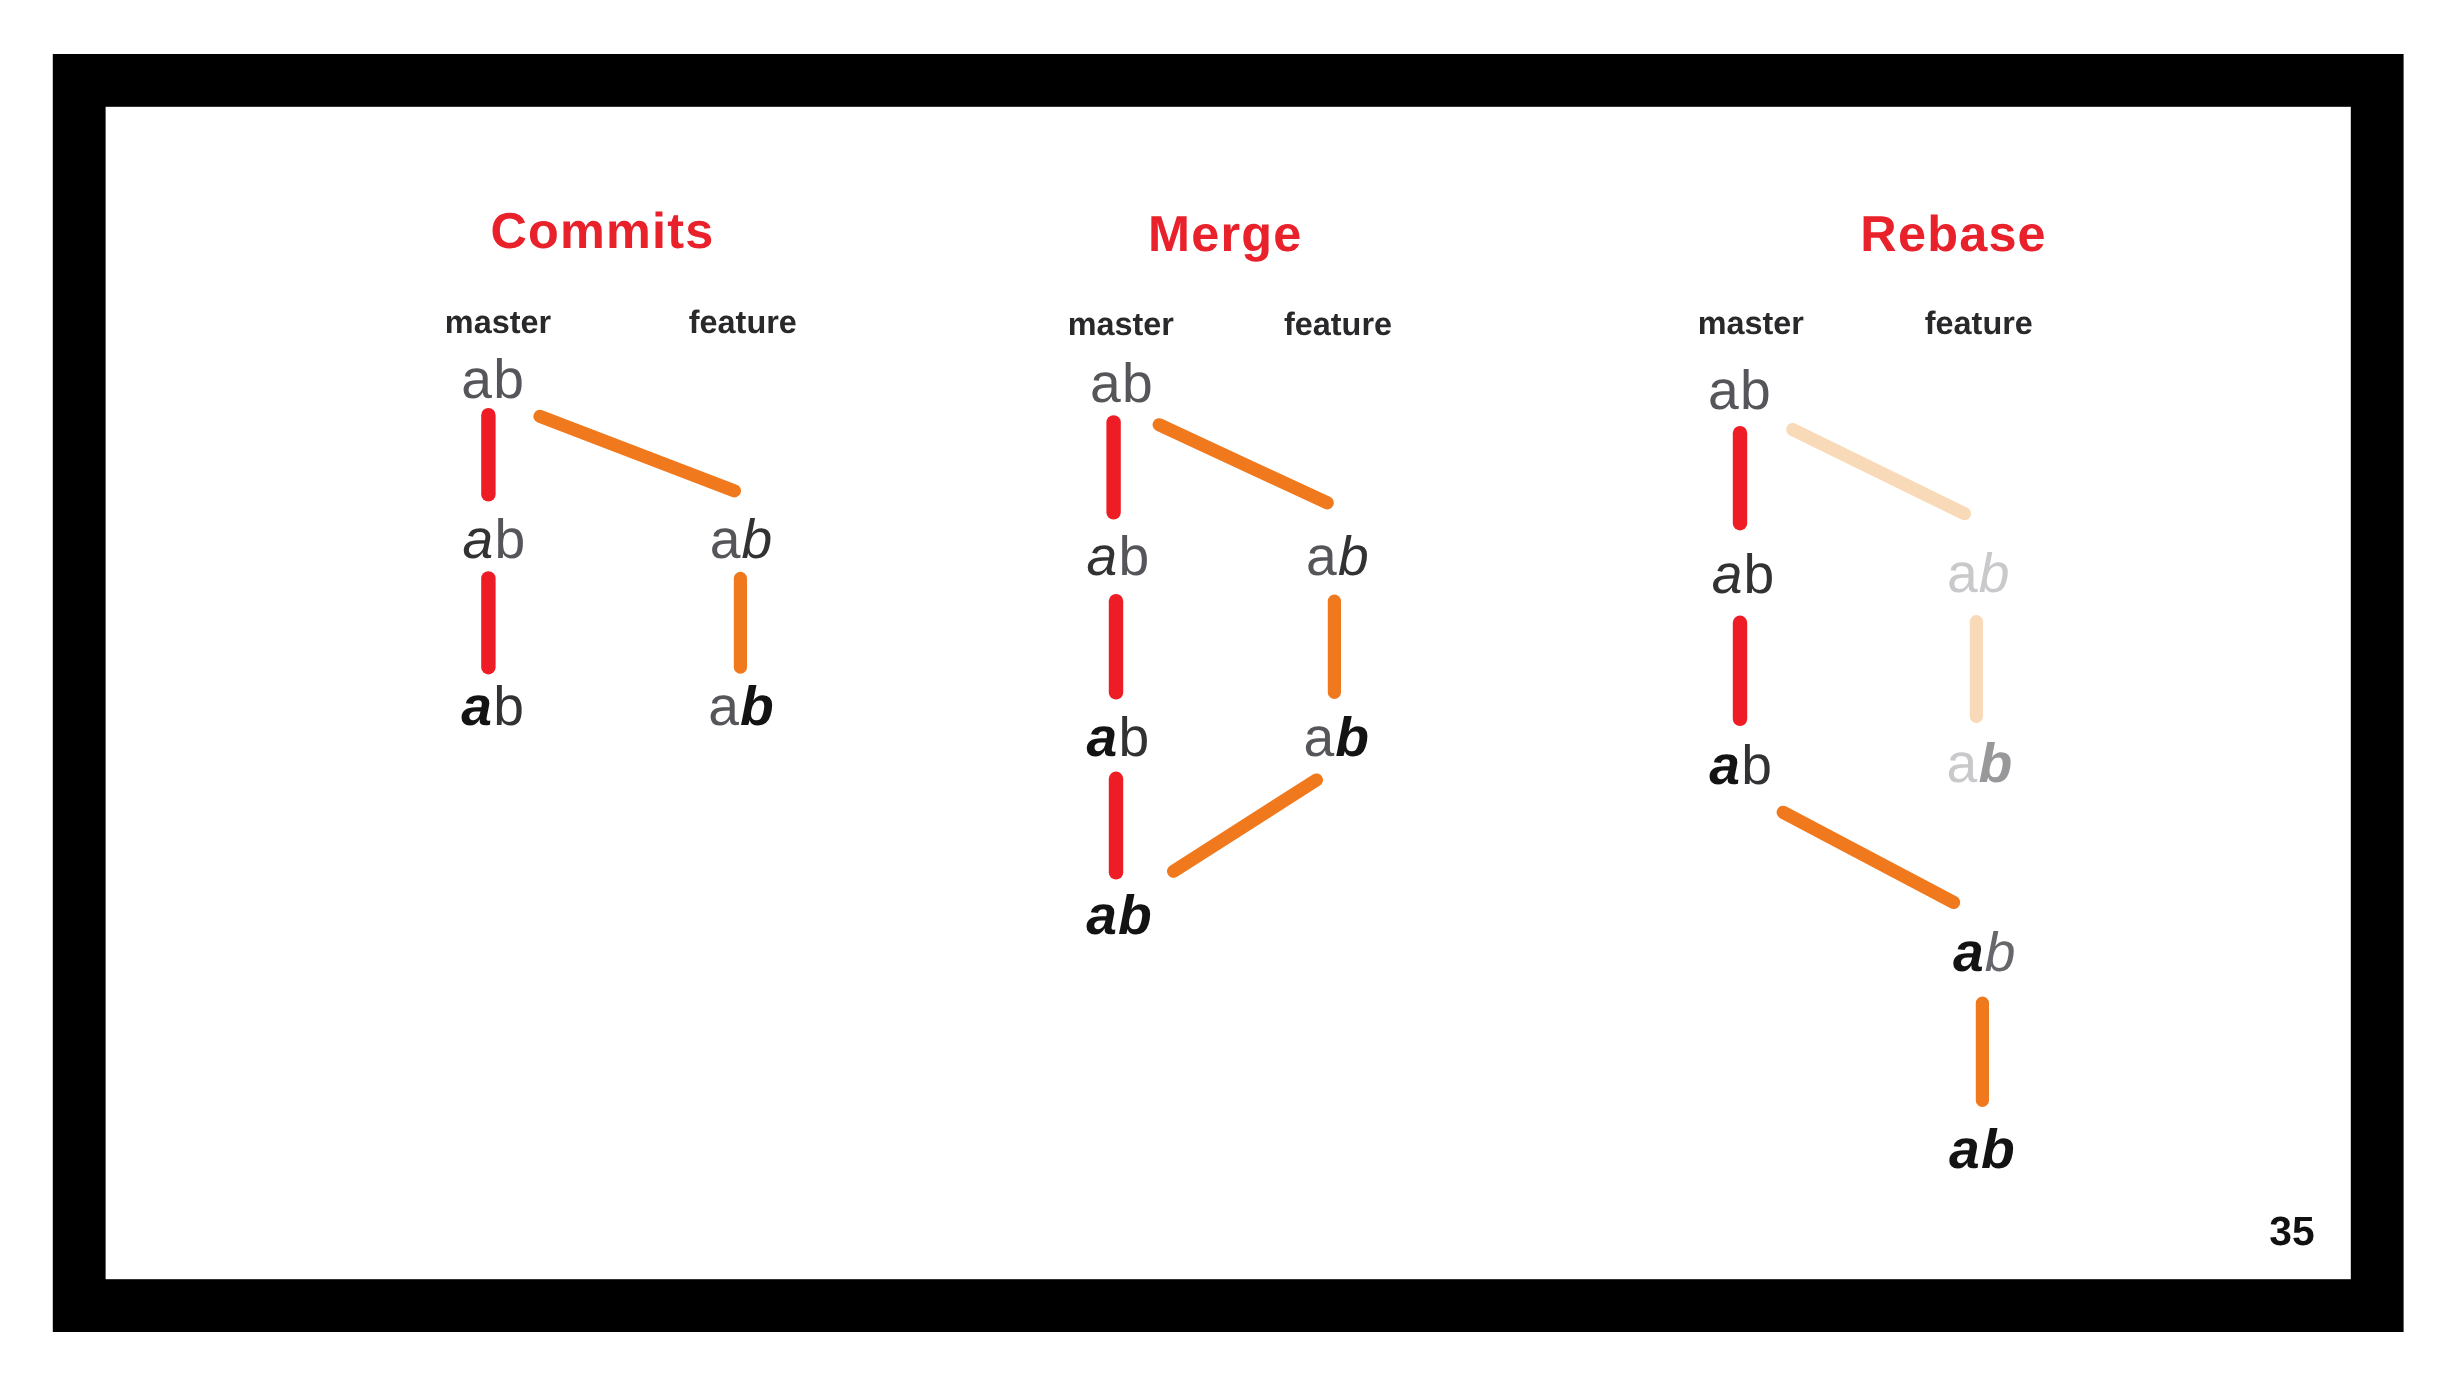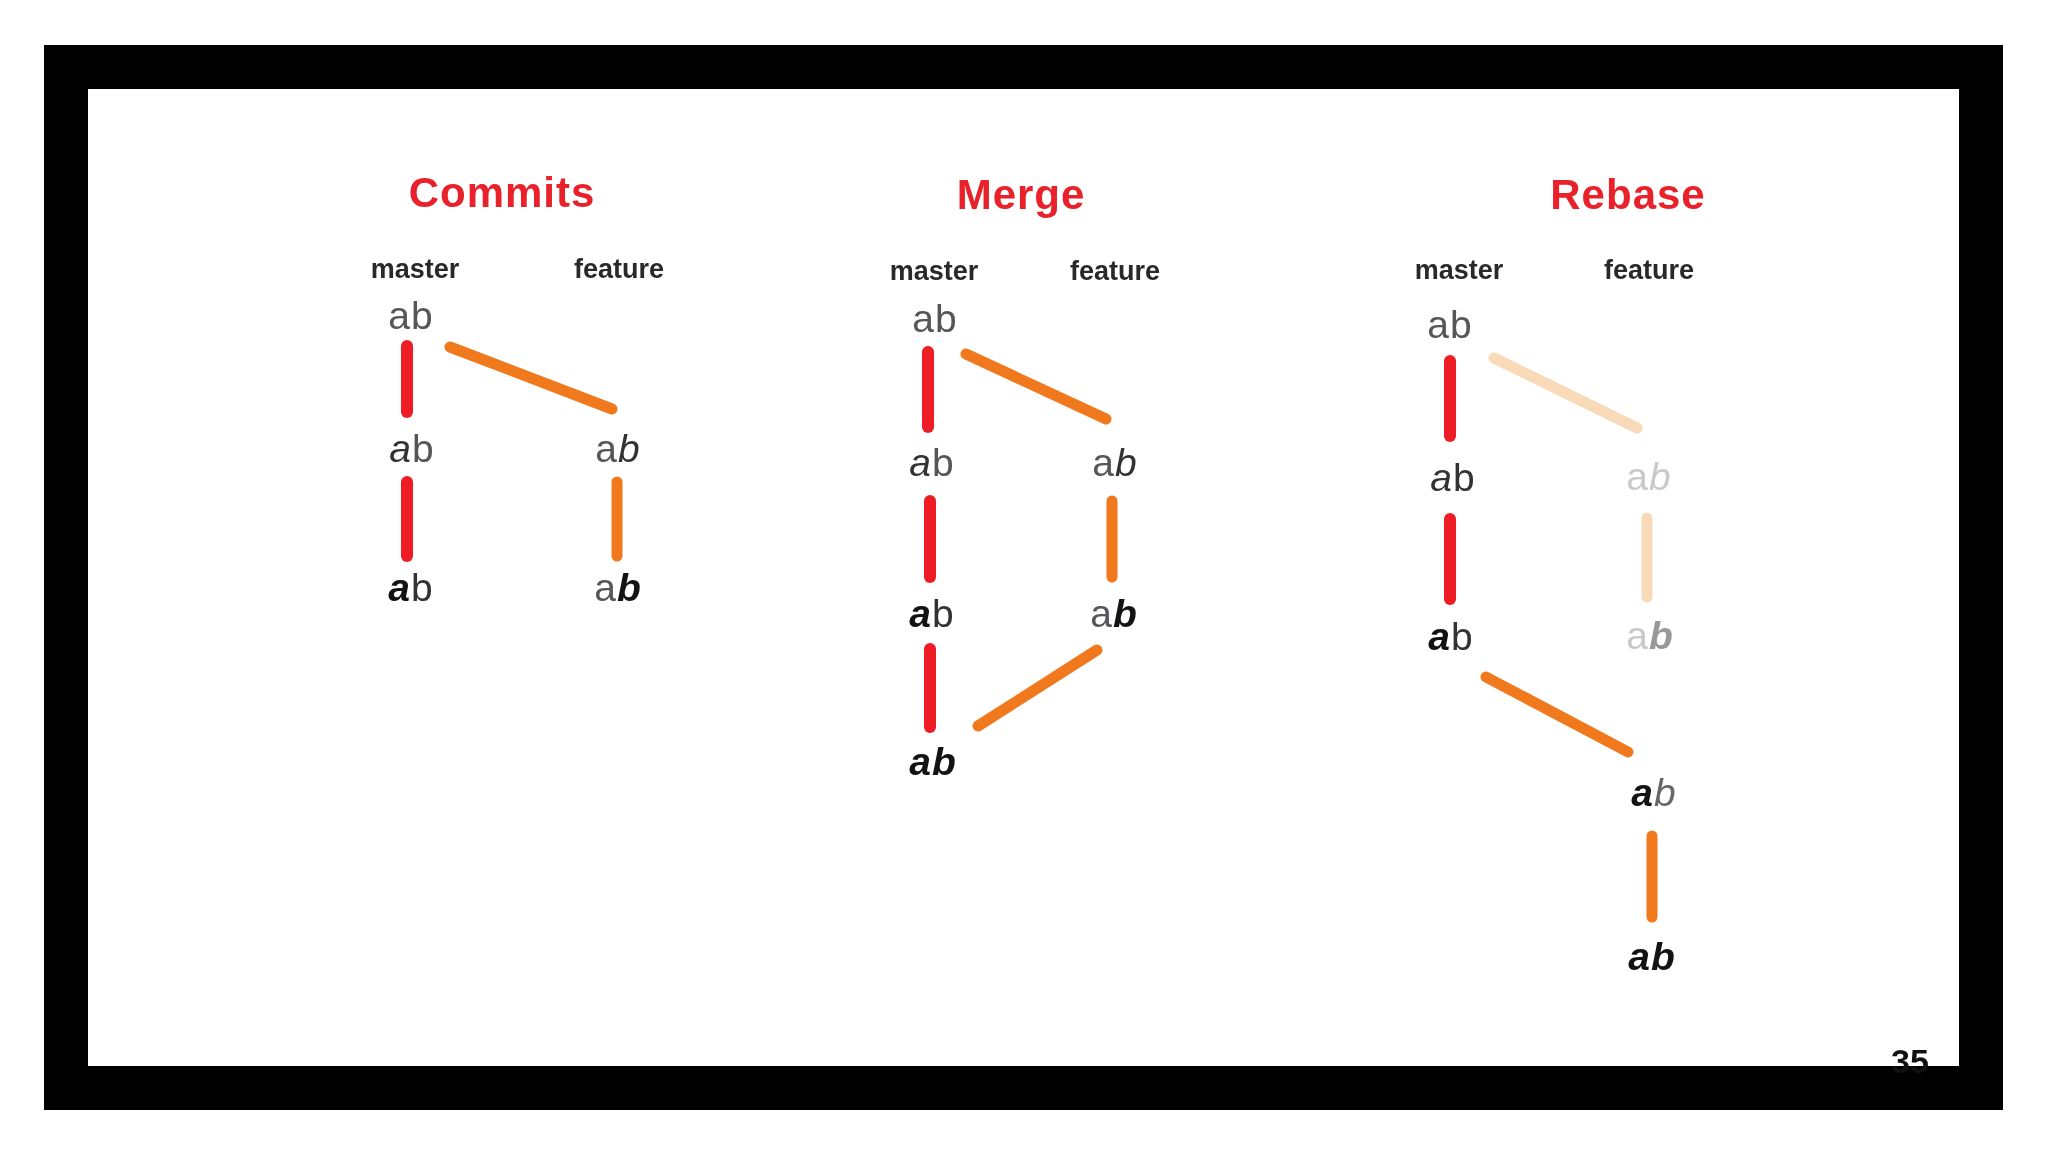--- a/index.html
+++ b/index.html
@@ -54,21 +54,21 @@
     letter-spacing: 1px;
     color: var(--title-red, #e8212b);
   }
   .col-header {
     font-size: 27px;
     font-weight: 700;
     color: var(--header-black, #29292b);
     text-align: center;
   }
   .node {
-    font-size: 39px;
+    font-size: 46px;
     letter-spacing: 1px;
   }
   .e-gray  { color: var(--node-gray, #55555a); }
   .e-dark  { color: var(--node-dark, #323234); }
   .e-it    { font-style: italic; color: var(--node-dark, #323234); }
   .e-bi    { font-style: italic; font-weight: 700; color: var(--node-black, #131313); }
   .e-f     { color: var(--node-light, #c9c9cc); }
   .e-f-it  { font-style: italic; color: var(--node-light, #c9c9cc); }
   .e-f-bi  { font-style: italic; font-weight: 700; color: var(--node-mid-gray, #98989b); }
   .e-it-sl { font-style: italic; color: var(--node-slate, #67676b); }
@@ -175,15 +175,15 @@
       <span class="e-f">a</span><span class="e-f-bi">b</span>
     </div>
     <div class="pos node" style="left:1654px; top:793px;">
       <span class="e-bi">a</span><span class="e-it-sl">b</span>
     </div>
     <div class="pos node" style="left:1652px; top:957px;">
       <span class="e-bi">a</span><span class="e-bi">b</span>
     </div>
   </div>
 
-  <div class="pos page-number" style="left:1910px; top:1061px;">35</div>
+  <div class="pos page-number" style="left:1910px; top:1027px;">35</div>
 
 </div>
 
 </body></html>

